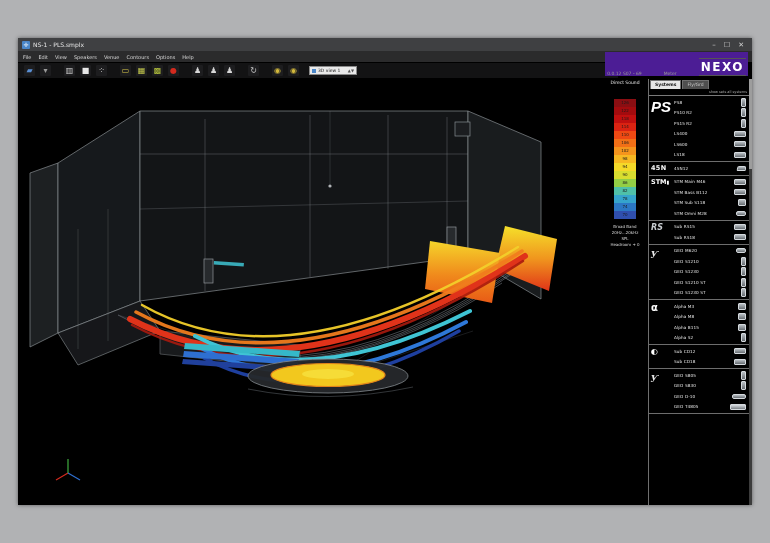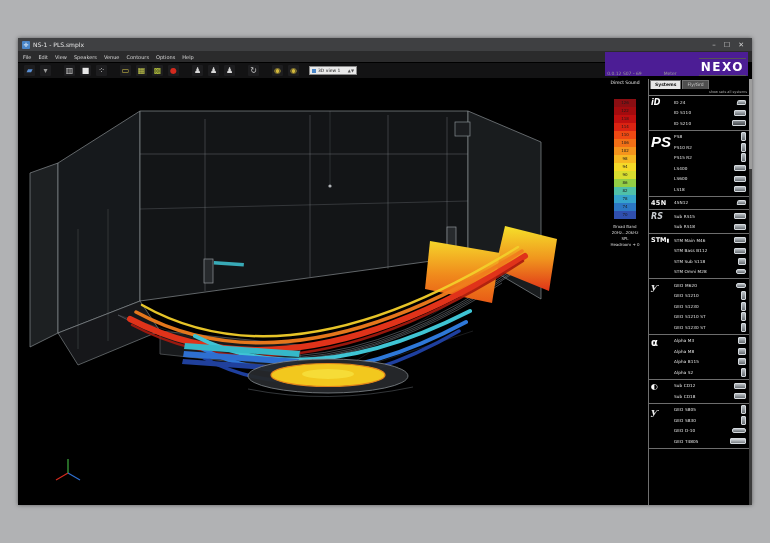--- a/index.html
+++ b/index.html
@@ -249,37 +249,20 @@
     </div>
 
     <div class="syspanel">
       <div class="panel-tabs">
           <span class="tab active">Systems</span>
           <span class="tab">Fly/Grd</span>
         </div>
       <div class="panel-hint">show sets all systems</div>
       <div class="systems-list">
           <div class="section">
-            <div class="brand brand-id">iD</div>
-            <div class="rows">
-              <div class="srow">
-                <span class="slabel">ID 24</span>
-                <span class="thumb thumb-wedge"></span>
-              </div>
-              <div class="srow">
-                <span class="slabel">ID S110</span>
-                <span class="thumb thumb-wide"></span>
-              </div>
-              <div class="srow">
-                <span class="slabel">ID S210</span>
-                <span class="thumb thumb-wider"></span>
-              </div>
-            </div>
-          </div>
-          <div class="section">
             <div class="brand brand-ps">PS</div>
             <div class="rows">
               <div class="srow">
                 <span class="slabel">PS8</span>
                 <span class="thumb thumb-tall"></span>
               </div>
               <div class="srow">
                 <span class="slabel">PS10 R2</span>
                 <span class="thumb thumb-tall"></span>
               </div>
@@ -304,50 +287,50 @@
           <div class="section">
             <div class="brand brand-n45">45N</div>
             <div class="rows">
               <div class="srow">
                 <span class="slabel">45N12</span>
                 <span class="thumb thumb-wedge"></span>
               </div>
             </div>
           </div>
           <div class="section">
-            <div class="brand brand-rs">RS</div>
-            <div class="rows">
-              <div class="srow">
-                <span class="slabel">Sub RS15</span>
-                <span class="thumb thumb-wide"></span>
-              </div>
-              <div class="srow">
-                <span class="slabel">Sub RS18</span>
-                <span class="thumb thumb-wide"></span>
-              </div>
-            </div>
-          </div>
-          <div class="section">
             <div class="brand brand-stm">STM</div>
             <div class="rows">
               <div class="srow">
                 <span class="slabel">STM Main M46</span>
                 <span class="thumb thumb-wide"></span>
               </div>
               <div class="srow">
                 <span class="slabel">STM Bass B112</span>
                 <span class="thumb thumb-wide"></span>
               </div>
               <div class="srow">
                 <span class="slabel">STM Sub S118</span>
                 <span class="thumb thumb-square"></span>
               </div>
               <div class="srow">
                 <span class="slabel">STM Omni M28</span>
                 <span class="thumb thumb-wide-sm"></span>
+              </div>
+            </div>
+          </div>
+          <div class="section">
+            <div class="brand brand-rs">RS</div>
+            <div class="rows">
+              <div class="srow">
+                <span class="slabel">Sub RS15</span>
+                <span class="thumb thumb-wide"></span>
+              </div>
+              <div class="srow">
+                <span class="slabel">Sub RS18</span>
+                <span class="thumb thumb-wide"></span>
               </div>
             </div>
           </div>
           <div class="section">
             <div class="brand brand-geo">ƴ</div>
             <div class="rows">
               <div class="srow">
                 <span class="slabel">GEO M620</span>
                 <span class="thumb thumb-wide-sm"></span>
               </div>

